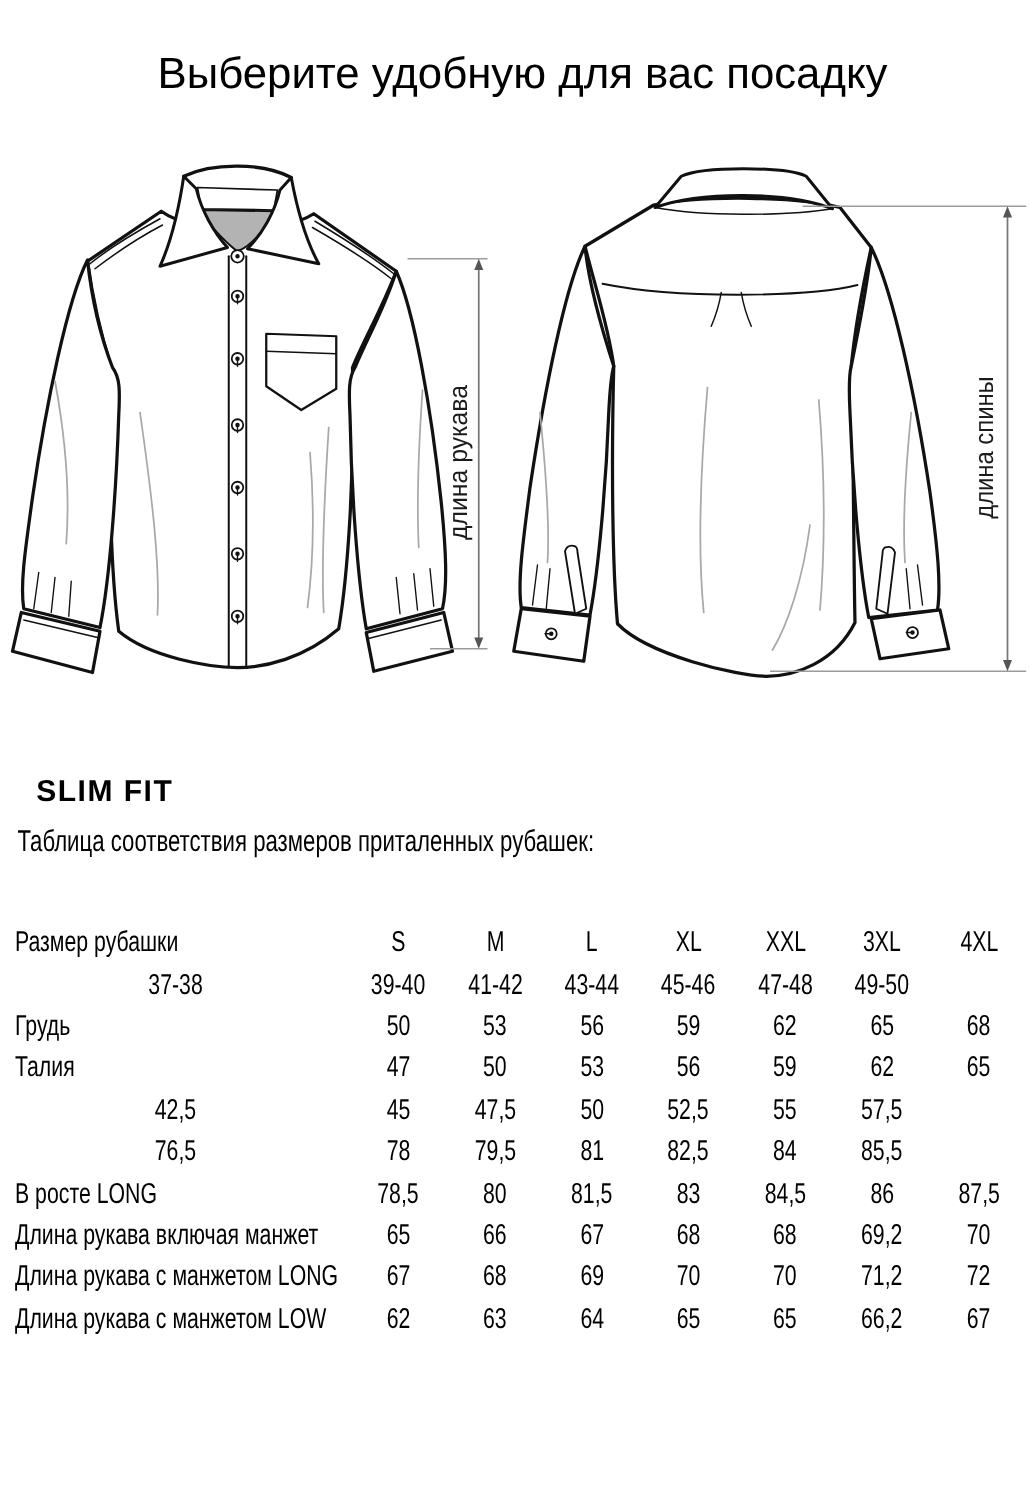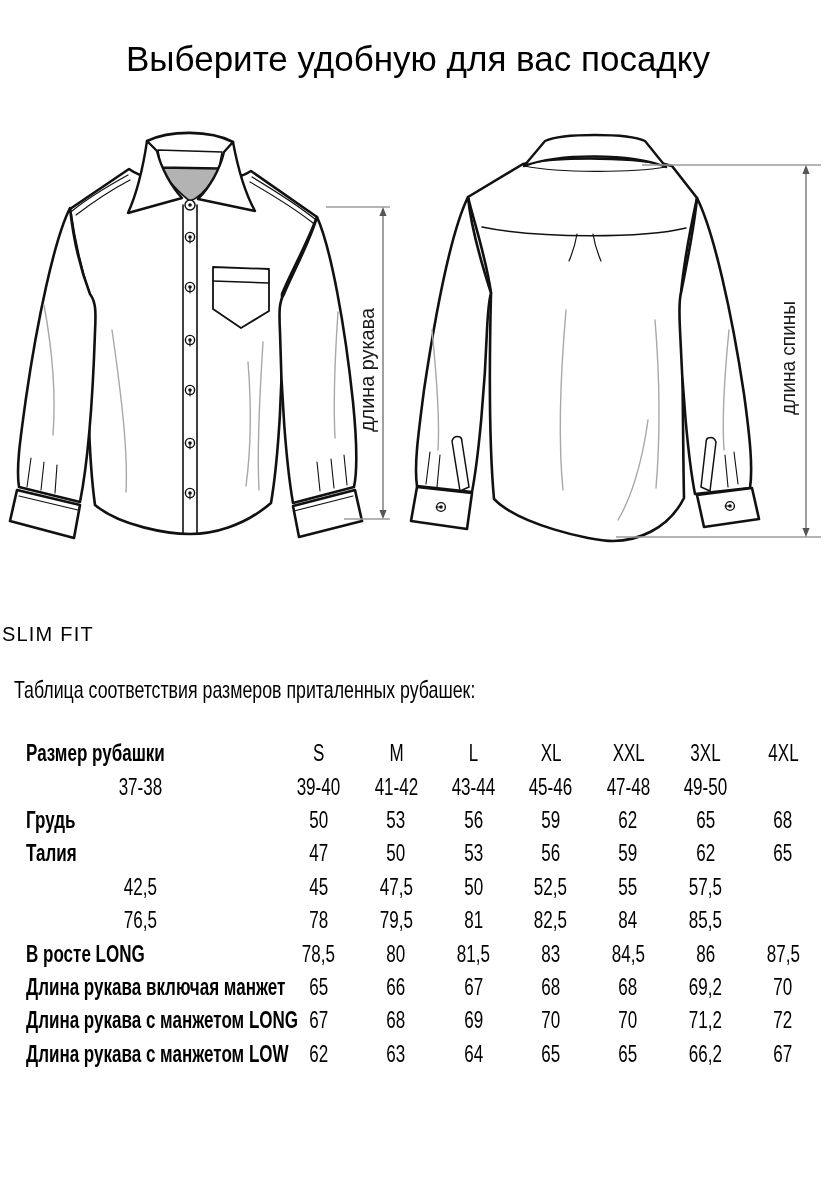--- a/index.html
+++ b/index.html
@@ -13,31 +13,31 @@
   .cx-l { transform-origin:0 50%; }
 
   .title-wrap { position:absolute; top:38px; left:0; width:825px; text-align:center; }
   .title { font-size:35px; font-weight:400; line-height:42px; transform:scaleX(0.78);margin-left:11px; }
 
   .diagrams { position:absolute; top:125px; left:0; width:825px; height:435px; }
   .diagrams svg { display:block; width:825px; height:435px; }
   svg text { font-family:"Liberation Sans", sans-serif; fill:#1b1b1b; }
 
   .fit-heading {
-    position:absolute; top:620px; left:2px;
-    font-size:20px; font-weight:400; letter-spacing:1.2px; line-height:28px;
+    position:absolute; top:620px; left:29px;
+    font-size:24px; font-weight:700; letter-spacing:1.2px; line-height:28px;
   }
-  .fit-subtitle { position:absolute; top:676px; left:14px; font-size:24px; line-height:28px; }
+  .fit-subtitle { position:absolute; top:660px; left:14px; font-size:24px; line-height:28px; }
 
   .size-table { position:absolute; top:737px; left:0; width:825px; }
   .t-row {
     display:grid; grid-template-columns:280px repeat(7, 77.4px);
     height:33.4px; align-items:center; font-size:23px;
   }
-  .t-label { padding-left:26px; text-align:left; overflow:visible;font-weight:bold; }
+  .t-label { padding-left:12px; text-align:left; overflow:visible; }
   .t-cell  { text-align:center; }
 </style>
 </head>
 <body>
 
 <div class="title-wrap">
   <span class="title">Выберите удобную для вас посадку</span>
 </div>
 
 <div class="diagrams">

